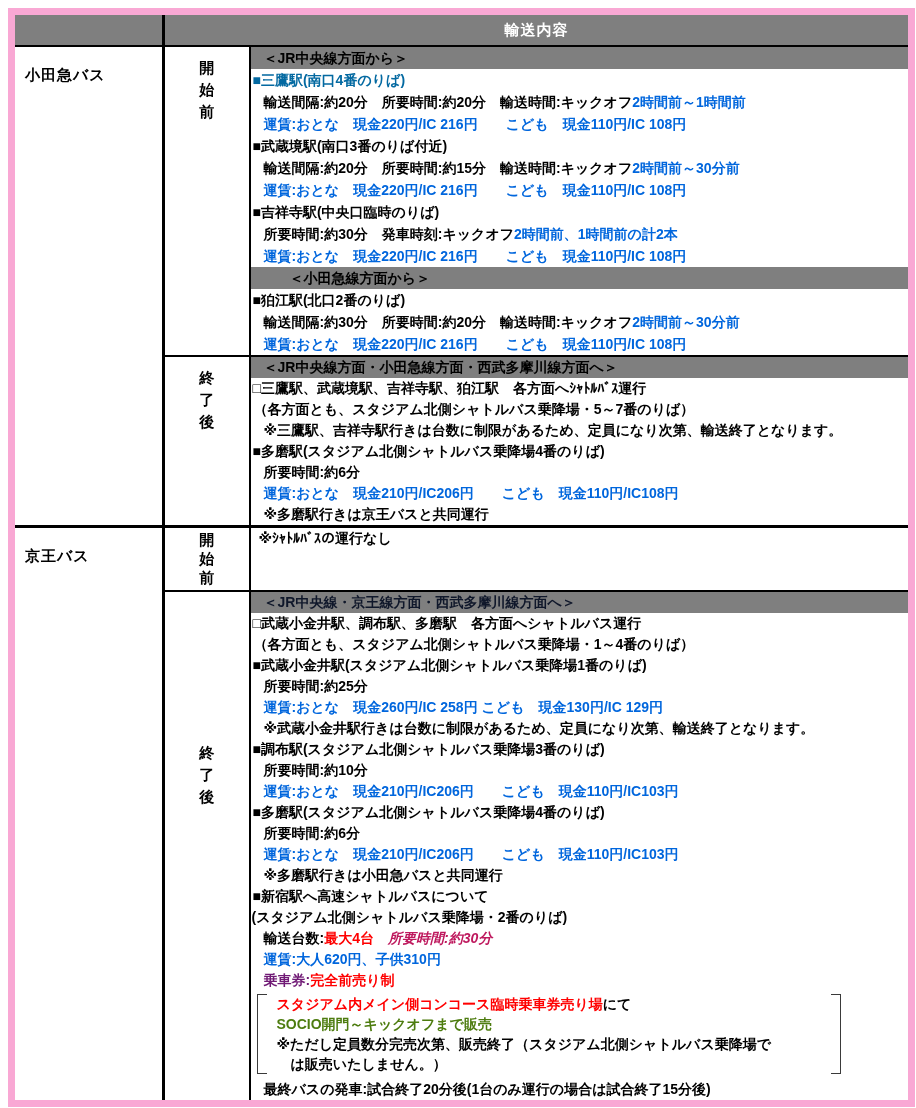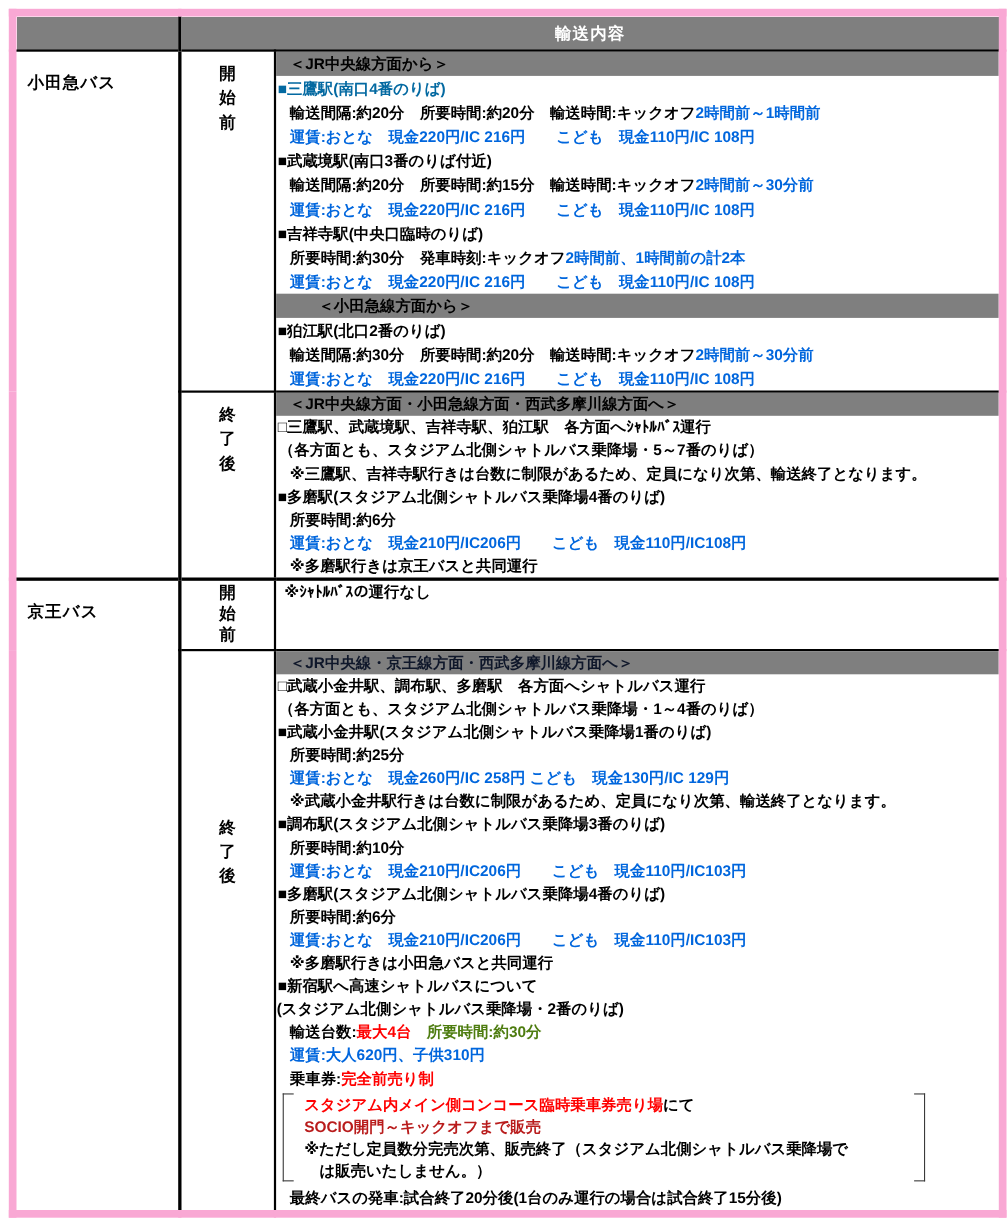--- a/index.html
+++ b/index.html
@@ -148,28 +148,28 @@
             <div class="line i1"><span style="color: rgb(0, 0, 0);">※武蔵小金井駅行きは台数に制限があるため、定員になり次第、輸送終了となります。</span></div>
             <div class="line st"><span style="color: rgb(0, 0, 0);">■調布駅(スタジアム北側シャトルバス乗降場3番のりば)</span></div>
             <div class="line i1"><span style="color: rgb(0, 0, 0);">所要時間:約10分</span></div>
             <div class="line i1"><span style="color: rgb(0, 102, 221);">運賃:おとな　現金210円/IC206円　　こども　現金110円/IC103円</span></div>
             <div class="line st"><span style="color: rgb(0, 0, 0);">■多磨駅(スタジアム北側シャトルバス乗降場4番のりば)</span></div>
             <div class="line i1"><span style="color: rgb(0, 0, 0);">所要時間:約6分</span></div>
             <div class="line i1"><span style="color: rgb(0, 102, 221);">運賃:おとな　現金210円/IC206円　　こども　現金110円/IC103円</span></div>
             <div class="line i1"><span style="color: rgb(0, 0, 0);">※多磨駅行きは小田急バスと共同運行</span></div>
             <div class="line st"><span style="color: rgb(0, 0, 0);">■新宿駅へ高速シャトルバスについて</span></div>
             <div class="line flush"><span style="color: rgb(0, 0, 0);">(スタジアム北側シャトルバス乗降場・2番のりば)</span></div>
-            <div class="line i1"><span style="color: rgb(0, 0, 0);">輸送台数:</span><span style="color: rgb(255, 0, 0);">最大4台</span><span style="color: #4d7c0f;">　所要時間:約30分</span></div>
+            <div class="line i1"><span style="color: rgb(0, 0, 0);">輸送台数:</span><span style="color: rgb(255, 0, 0);">最大4台</span><span style="color: #be185d; font-style: italic;">　所要時間:約30分</span></div>
             <div class="line i1"><span style="color: rgb(0, 102, 221);">運賃:大人620円、子供310円</span></div>
-            <div class="line i1"><span style="color: #000000;">乗車券:</span><span style="color: rgb(255, 0, 0); font-weight: 700;">完全前売り制</span></div>
+            <div class="line i1"><span style="color: #701a75;">乗車券:</span><span style="color: rgb(255, 0, 0); font-weight: 700;">完全前売り制</span></div>
             <div class="brk">
               <div class="edge bl"></div>
               <div class="edge br"></div>
               <div class="line"><span style="color: rgb(255, 0, 0); font-weight: 700;">スタジアム内メイン側コンコース臨時乗車券売り場</span><span style="color: rgb(0, 0, 0);">にて</span></div>
-              <div class="line"><span style="color: #b91c1c;">SOCIO開門～キックオフまで販売</span></div>
+              <div class="line"><span style="color: #4d7c0f;">SOCIO開門～キックオフまで販売</span></div>
               <div class="line"><span style="color: rgb(0, 0, 0);">※ただし定員数分完売次第、販売終了（スタジアム北側シャトルバス乗降場で</span></div>
               <div class="line ind2"><span style="color: rgb(0, 0, 0);">は販売いたしません。）</span></div>
             </div>
             <div class="line i1 lastline"><span style="color: rgb(0, 0, 0);">最終バスの発車:試合終了20分後(1台のみ運行の場合は試合終了15分後)</span></div>
           </td>
     </tr>
   </tbody>
     </table>
 </div>
 

